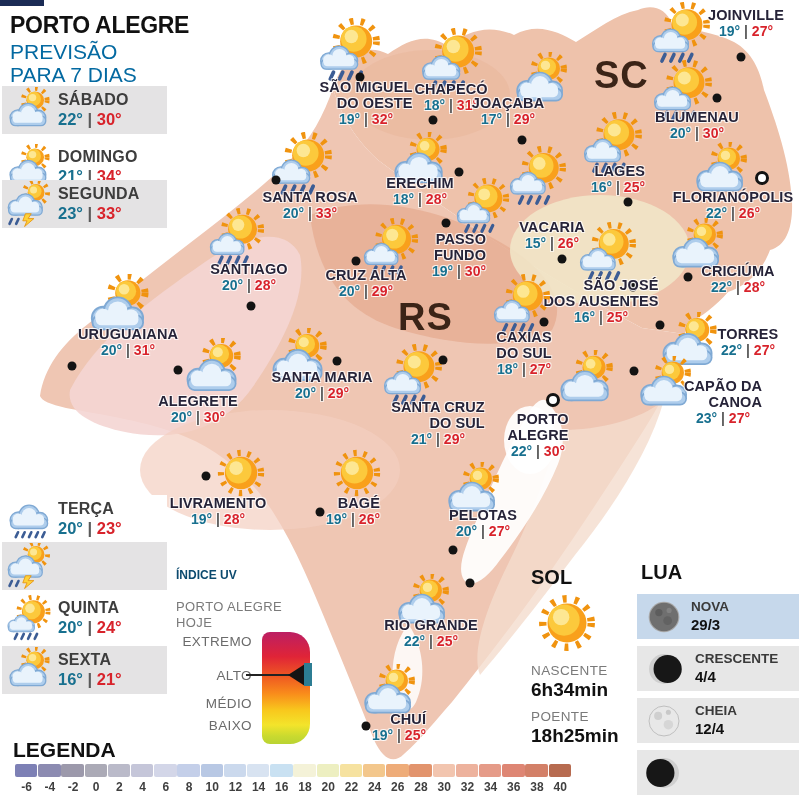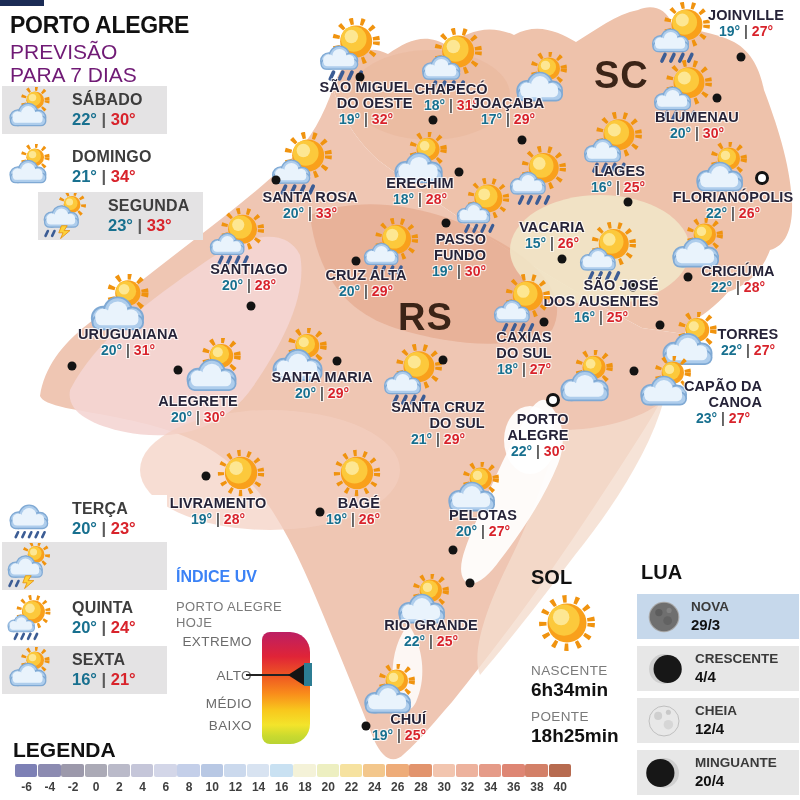--- a/index.html
+++ b/index.html
@@ -3,50 +3,50 @@
 <meta charset="utf-8">
 <style>
   html,body{margin:0;padding:0;}
   body{width:800px;height:800px;position:relative;overflow:hidden;background:#fff;
        font-family:"Liberation Sans", sans-serif;}
   .abs{position:absolute;}
   
   #top-accent{left:0;top:0;width:44px;height:6px;background:#1b2b55;}
   
   #hdr-title{left:10px;top:12px;font-size:23px;font-weight:800;color:#111;letter-spacing:-0.3px;}
-  .hdr-sub{left:10px;font-size:21px;font-weight:400;color:#701a75;}
+  .hdr-sub{left:10px;font-size:21px;font-weight:400;color:#0369a1;}
   #hdr-sub1{top:40px;}
   #hdr-sub2{top:63px;}
   
   #map-svg{left:0;top:0;width:800px;height:800px;}
   
   .state-label{font-size:38px;font-weight:800;color:#3b2417;letter-spacing:1px;}
   
   .frow{position:absolute;left:2px;width:165px;height:48px;display:flex;align-items:center;
-        gap:20px;padding:2px 4px;box-sizing:border-box;background:#fff;}
+        gap:6px;padding:2px 4px;box-sizing:border-box;background:#fff;}
   .frow.shaded{background:#e4e3e4;}
   .ficon{width:46px;height:46px;flex:0 0 46px;}
   .ftext{display:flex;flex-direction:column;line-height:1.15;}
   .fday{font-size:16px;font-weight:700;color:#3d3d3d;letter-spacing:.2px;}
   .ftemps{font-size:16.5px;font-weight:800;}
   .tmin{color:#18708f;}
   .tsep{color:#5a5a5a;font-weight:700;}
   .tmax{color:#d8232b;}
   
   .wicon{position:absolute;}
   .dot{position:absolute;width:9px;height:9px;background:#131313;border-radius:50%;
        transform:translate(-50%,-50%);}
   .dot.capital{width:14px;height:14px;background:#fff;border:3.5px solid #131313;box-sizing:border-box;}
   .city-label{position:absolute;transform:translateX(-50%);text-align:center;line-height:1.1;white-space:nowrap;
       text-shadow:-1px -1px 0 rgba(255,255,255,.7),1px -1px 0 rgba(255,255,255,.7),
                   -1px 1px 0 rgba(255,255,255,.7),1px 1px 0 rgba(255,255,255,.7);}
   .cname{font-size:14.5px;font-weight:800;color:#262338;letter-spacing:.1px;text-align:right;}
   .ctemps{font-size:14px;font-weight:800;}
   
-  #uv-title{left:176px;top:568px;font-size:16px;font-weight:800;color:#3b82f6;}
+  #uv-title{left:176px;top:568px;font-size:12px;font-weight:800;color:#0c4a6e;}
   .uv-sub{left:176px;font-size:13px;color:#7a7a7a;letter-spacing:.4px;}
   #uv-sub1{top:599px;}
   #uv-sub2{top:615px;}
   .uv-level{left:160px;width:92px;text-align:right;font-size:13.5px;color:#6b6b6b;letter-spacing:.4px;}
   #uv-bar{left:262px;top:632px;width:48px;height:112px;border-radius:8px 20px 20px 8px;
       background:linear-gradient(180deg,#bc1f63 0%,#e02437 22%,#ef5a21 40%,#f98c1b 55%,
                  #f8c81d 70%,#f3e42b 83%,#c9da2f 93%,#b9d333 100%);}
   #uv-line{left:246px;top:674px;width:44px;height:2px;background:#222;}
   #uv-arrow{left:288px;top:664px;width:0;height:0;border-top:11px solid transparent;
       border-bottom:11px solid transparent;border-right:17px solid #141414;}
@@ -147,21 +147,21 @@
               <circle cx="31" cy="13" r="5.5"></circle>
               <rect x="4.5" y="11" width="32" height="8.5" rx="4.2"></rect>
             </g>
           </g>
         </svg></span>
       <span class="ftext">
         <span class="fday">DOMINGO</span>
         <span class="ftemps"><span class="tmin">21°</span><span class="tsep"> | </span><span class="tmax">34°</span></span>
       </span>
     </div>
-    <div class="frow shaded" style="top: 192px; margin-left: 36px;">
+    <div class="frow shaded" style="top: 180px;">
       <span class="ficon"><svg viewBox="0 0 52 52" width="100%" height="100%">
           <circle cx="34" cy="13" r="13" fill="none" stroke="#f0930f" stroke-width="5.5" stroke-dasharray="3 6"></circle>
           <circle cx="34" cy="13" r="9.5" fill="#f9a01b"></circle>
           <circle cx="32.575" cy="11.575" r="7.6000000000000005" fill="#fcc93c"></circle>
           <circle cx="31.15" cy="10.15" r="3.9899999999999998" fill="#fde793"></circle>
           <g transform="translate(1,16) scale(1)">
             <g fill="#aecdec" stroke="#7fa9d4" stroke-width="1.4">
               <circle cx="10" cy="14" r="8.5"></circle>
               <circle cx="21" cy="9" r="10.5"></circle>
               <circle cx="32" cy="14" r="8"></circle>
@@ -1176,24 +1176,20 @@
       <span class="moon-text">
         <span class="moon-name">CHEIA</span>
         <span class="moon-date">12/4</span>
       </span>
     </div>
     <div class="moon-row" style="top: 750px;">
       <span class="moon-icon"><svg viewBox="0 0 52 52" width="100%" height="100%">
           <circle cx="26" cy="26" r="20.5" fill="#cfcfcf"></circle>
           <circle cx="21" cy="26" r="19.3" fill="#171717"></circle>
         </svg></span>
-      <span class="moon-text">
-        <span class="moon-name">MINGUANTE</span>
-        <span class="moon-date">20/4</span>
-      </span>
     </div>
   </div>
 
 <div id="legend-title" class="abs">LEGENDA</div>
 <div id="legend-bar">
     <div class="lg-swatch" style="left: 15px; background: rgb(125, 128, 181);"></div>
     <div class="lg-tick" style="left: 15px;">-6</div>
     <div class="lg-swatch" style="left: 38.2px; background: rgb(140, 139, 177);"></div>
     <div class="lg-tick" style="left: 38.2px;">-4</div>
     <div class="lg-swatch" style="left: 61.4px; background: rgb(156, 153, 171);"></div>

